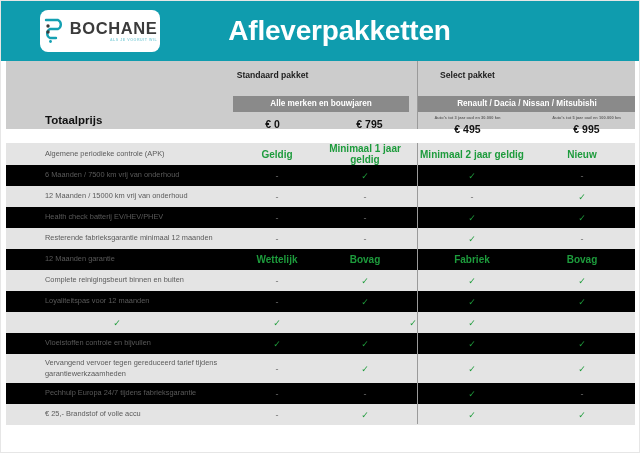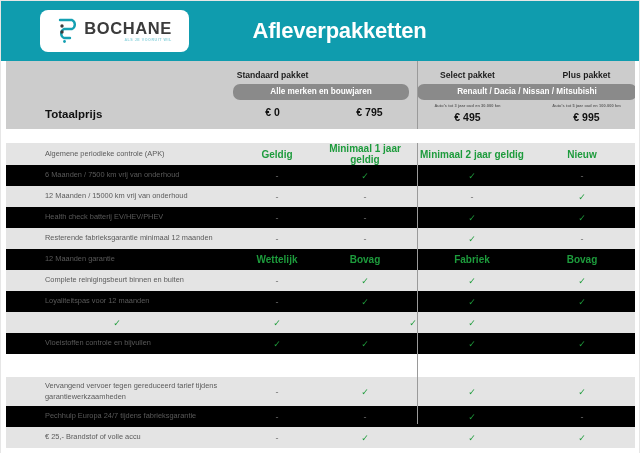--- a/index.html
+++ b/index.html
@@ -20,21 +20,21 @@
   .banner {
     position: relative;
     height: 60px;
     background: #0f9cae;
     display: flex;
     align-items: center;
   }
   .logo-box {
     position: absolute;
     left: 39px; top: 9px;
-    width: 149px; height: 42px;
+    width: 120px; height: 42px;
     background: #ffffff;
     border-radius: 8px;
     display: flex;
     align-items: center;
     justify-content: center;
     gap: 5px;
   }
   .logo-mark { width: 22px; height: 26px; display: block; }
   .logo-text-wrap { display: flex; flex-direction: column; align-items: flex-start; line-height: 1; }
   .logo-word {
@@ -51,21 +51,21 @@
     margin-top: 2.5px;
     align-self: flex-end;
     font-weight: bold;
   }
   .banner-title {
     position: absolute;
     left: 0; right: 16px;
     text-align: center;
     padding-left: 55px;
     color: #ffffff;
-    font-size: 22px;
+    font-size: 28px;
     font-weight: bold;
     letter-spacing: -0.2px;
     font-family: "Liberation Sans", sans-serif;
   }
 
   
   .head-band {
     position: relative;
     background: #cccccc;
     height: 68px;
@@ -85,22 +85,21 @@
     color: #1d1d1d;
     padding-top: 9px;
   }
   .pkg-badge {
     background: #8a8a8a;
     color: #ffffff;
     font-size: 8.2px;
     font-weight: bold;
     text-align: center;
     padding: 3px 0 3.5px 0;
-    margin-top: 4px;
-    border-radius: 7px;
+    margin-top: 16px;
   }
   .pkg-sub {
     font-size: 3.9px;
     color: #5c5c5c;
     text-align: center;
     margin-top: 3px;
     font-weight: bold;
     letter-spacing: 0.1px;
   }
   .pkg-price {
@@ -131,21 +130,21 @@
   
   .rows { position: relative; }
   .row {
     display: grid;
     grid-template-columns: 232px 88px 88px 8px 110px 110px;
     align-items: center;
     min-height: 21px;
   }
   .row.alt { background: #e4e4e4; }
   .row.plain { background: #000000; }
-  .row.tall { min-height: 29px; margin-top: 23px; }
+  .row.tall { min-height: 29px; }
 
   .feat-label {
     font-size: 7.4px;
     color: #5a5a5a;
     padding-left: 44px;
     line-height: 1.45;
   }
   .cell {
     text-align: center;
     font-size: 8px;
@@ -220,21 +219,20 @@
           <div class="pkg-price">€ 0</div>
           <div class="pkg-price">€ 795</div>
         </div>
       </div>
 
       <div class="gap"></div>
 
       <div style="grid-column: 5 / span 2;" class="head-cellstack">
         <div class="head-pair">
           <div class="pkg-name">Select pakket</div>
-          <div class="pkg-name">Plus pakket</div>
         </div>
         <div class="pkg-badge">Renault / Dacia / Nissan / Mitsubishi</div>
         <div class="head-pair">
           <div class="pkg-sub">Auto's tot 3 jaar oud en 30.000 km</div>
           <div class="pkg-sub">Auto's tot 5 jaar oud en 100.000 km</div>
         </div>
         <div class="head-pair">
           <div class="pkg-price">€ 495</div>
           <div class="pkg-price">€ 995</div>
         </div>

